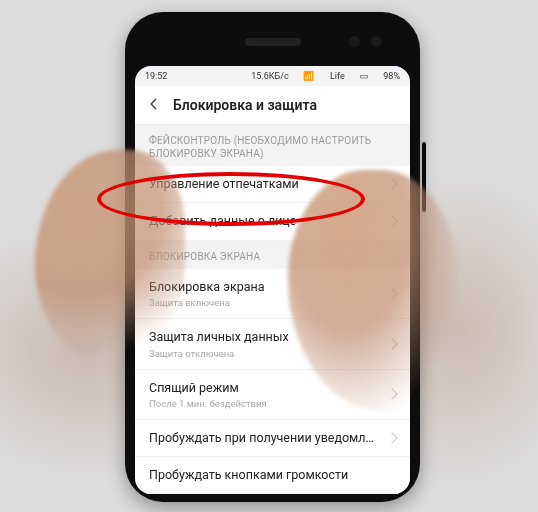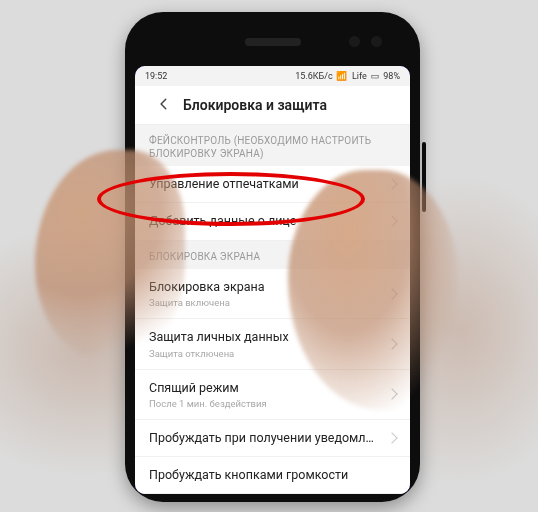--- a/index.html
+++ b/index.html
@@ -55,45 +55,45 @@
     width:11px;height:11px;border-radius:50%;
     background:#1a1a1a;
   }
   .cam1{right:60px}
   .cam2{right:38px}
 
   .screen {
     position:absolute;
     top:54px; left:10px; right:10px; bottom:8px;
     background:#8b5cf6;
-    border-radius:10px;
+    border-radius:16px;
     overflow:hidden;
   }
 
   
   .statusbar{
     height:20px;
     background:#f3f3f3;
     display:flex;
     justify-content:space-between;
     align-items:center;
     padding:0 10px;
     font-size:9px;
     color:#333;
   }
-  .sb-right{display:flex;align-items:flex-start;gap:4px}
+  .sb-right{display:flex;align-items:flex-start;gap:15px}
   .sb-ico{display:inline-block}
 
   
   .header{
     height:38px;
     background:#fff;
     display:flex;
     align-items:center;
-    padding:0 22px;
+    padding:0 12px;
     border-bottom:1px solid #eee;
     gap:12px;
   }
   .back-arrow{width:14px;height:14px;color:#444}
   .header-title{font-size:14px;font-weight:600;color:#222}
 
   
   .content{height:calc(100% - 58px);overflow:hidden}
 
   .section-label{

